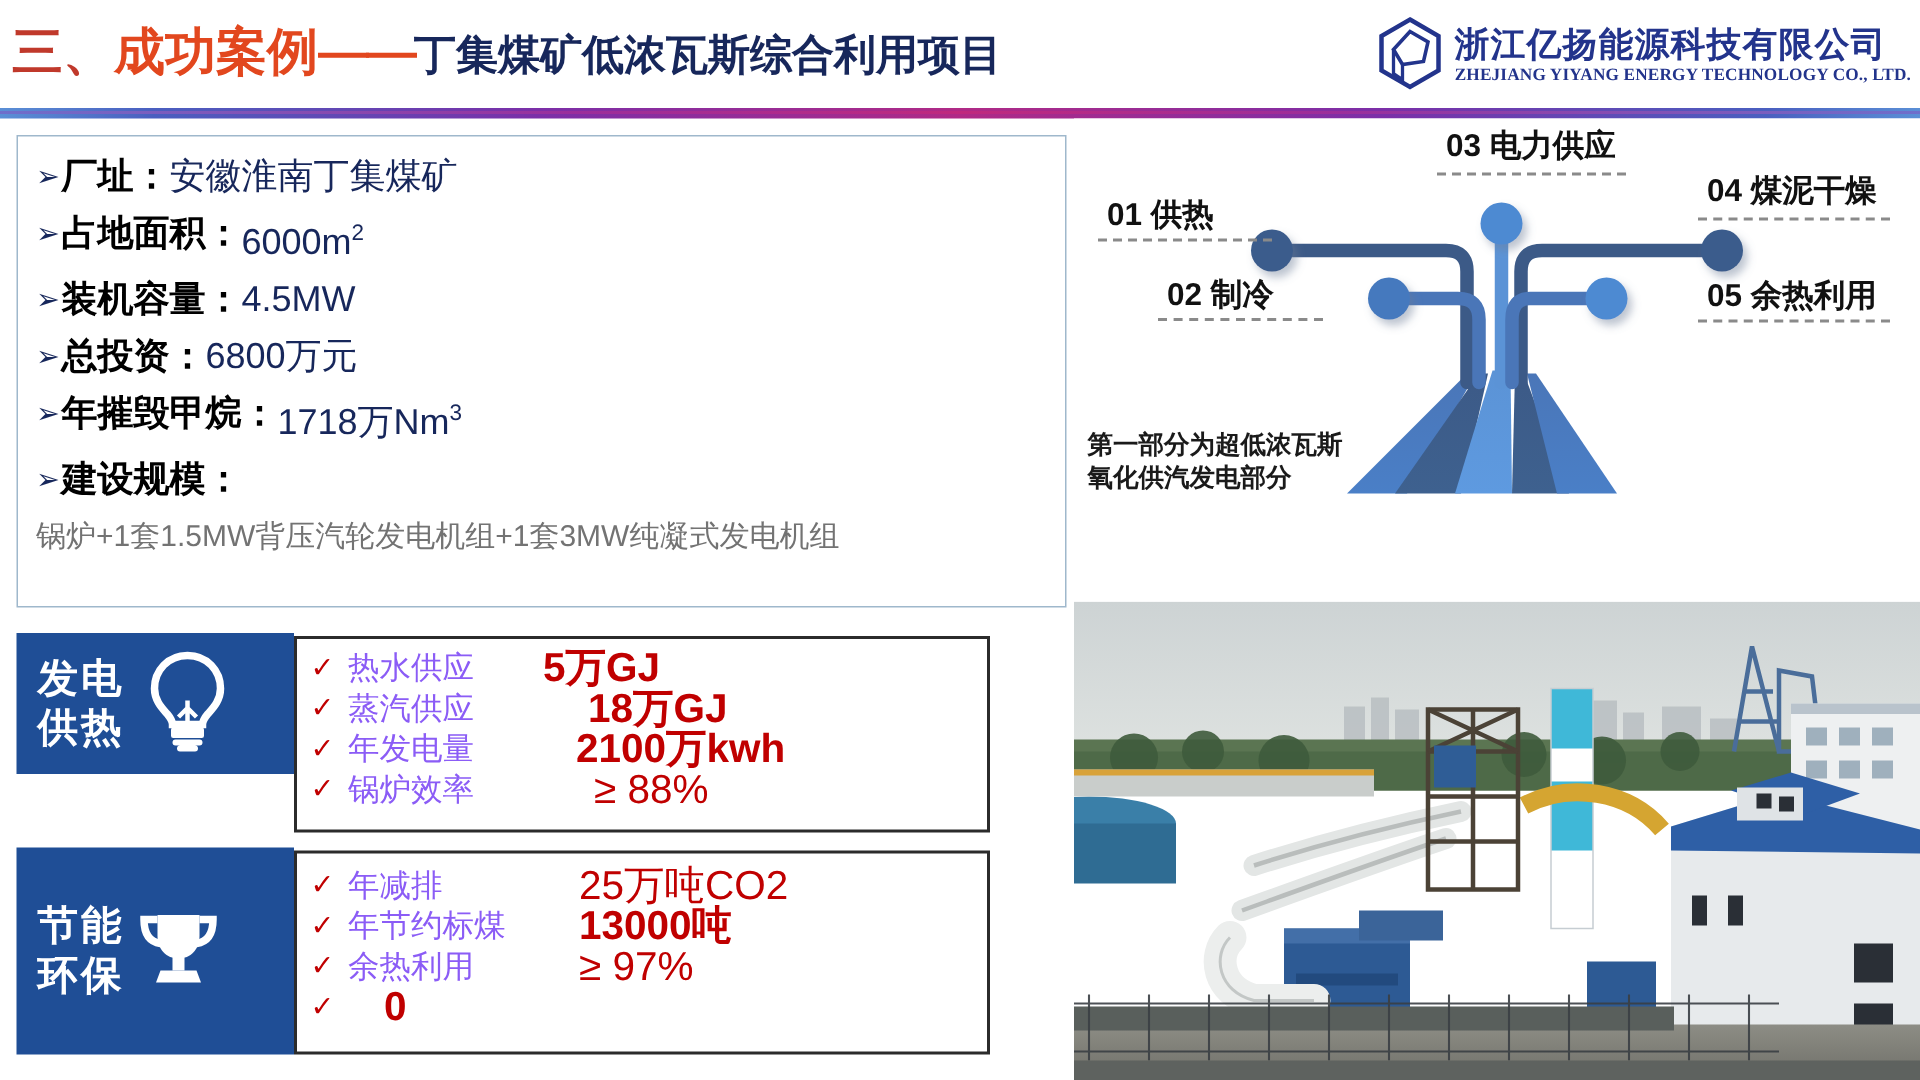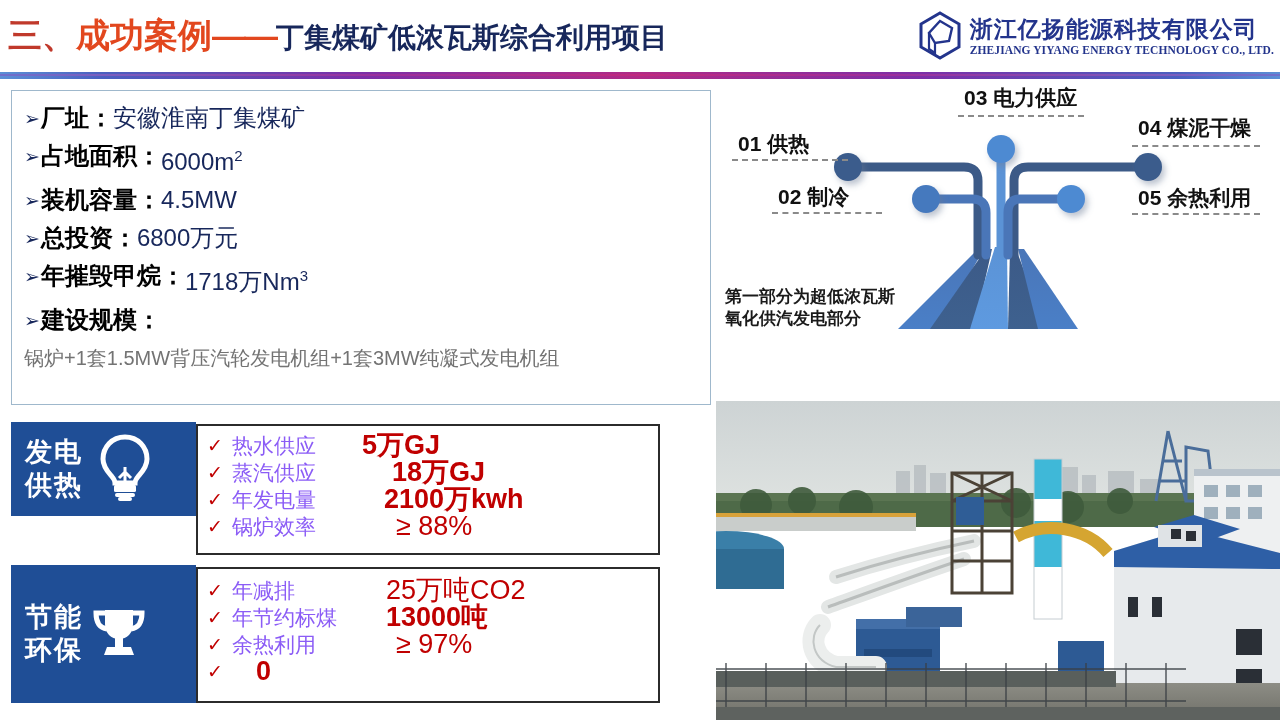--- a/index.html
+++ b/index.html
@@ -215,21 +215,21 @@
       <span class="fval light" style="margin-left:24px;">25万吨CO2</span>
     </div>
     <div class="fact-row">
       <span class="chk">✓</span>
       <span class="fname">年节约标煤</span>
       <span class="fval" style="margin-left:24px;">13000吨</span>
     </div>
     <div class="fact-row">
       <span class="chk">✓</span>
       <span class="fname">余热利用</span>
-      <span class="fval light" style="margin-left:34px;">≥ 97%</span>
+      <span class="fval light" style="margin-left:24px;">≥ 97%</span>
     </div>
     <div class="fact-row">
       <span class="chk">✓</span>
       <span class="fval" style="margin-left:24px;">0</span>
     </div>
   </div>
 
   <div class="diagram">
 
     <svg width="564" height="322" viewBox="0 0 564 322">

